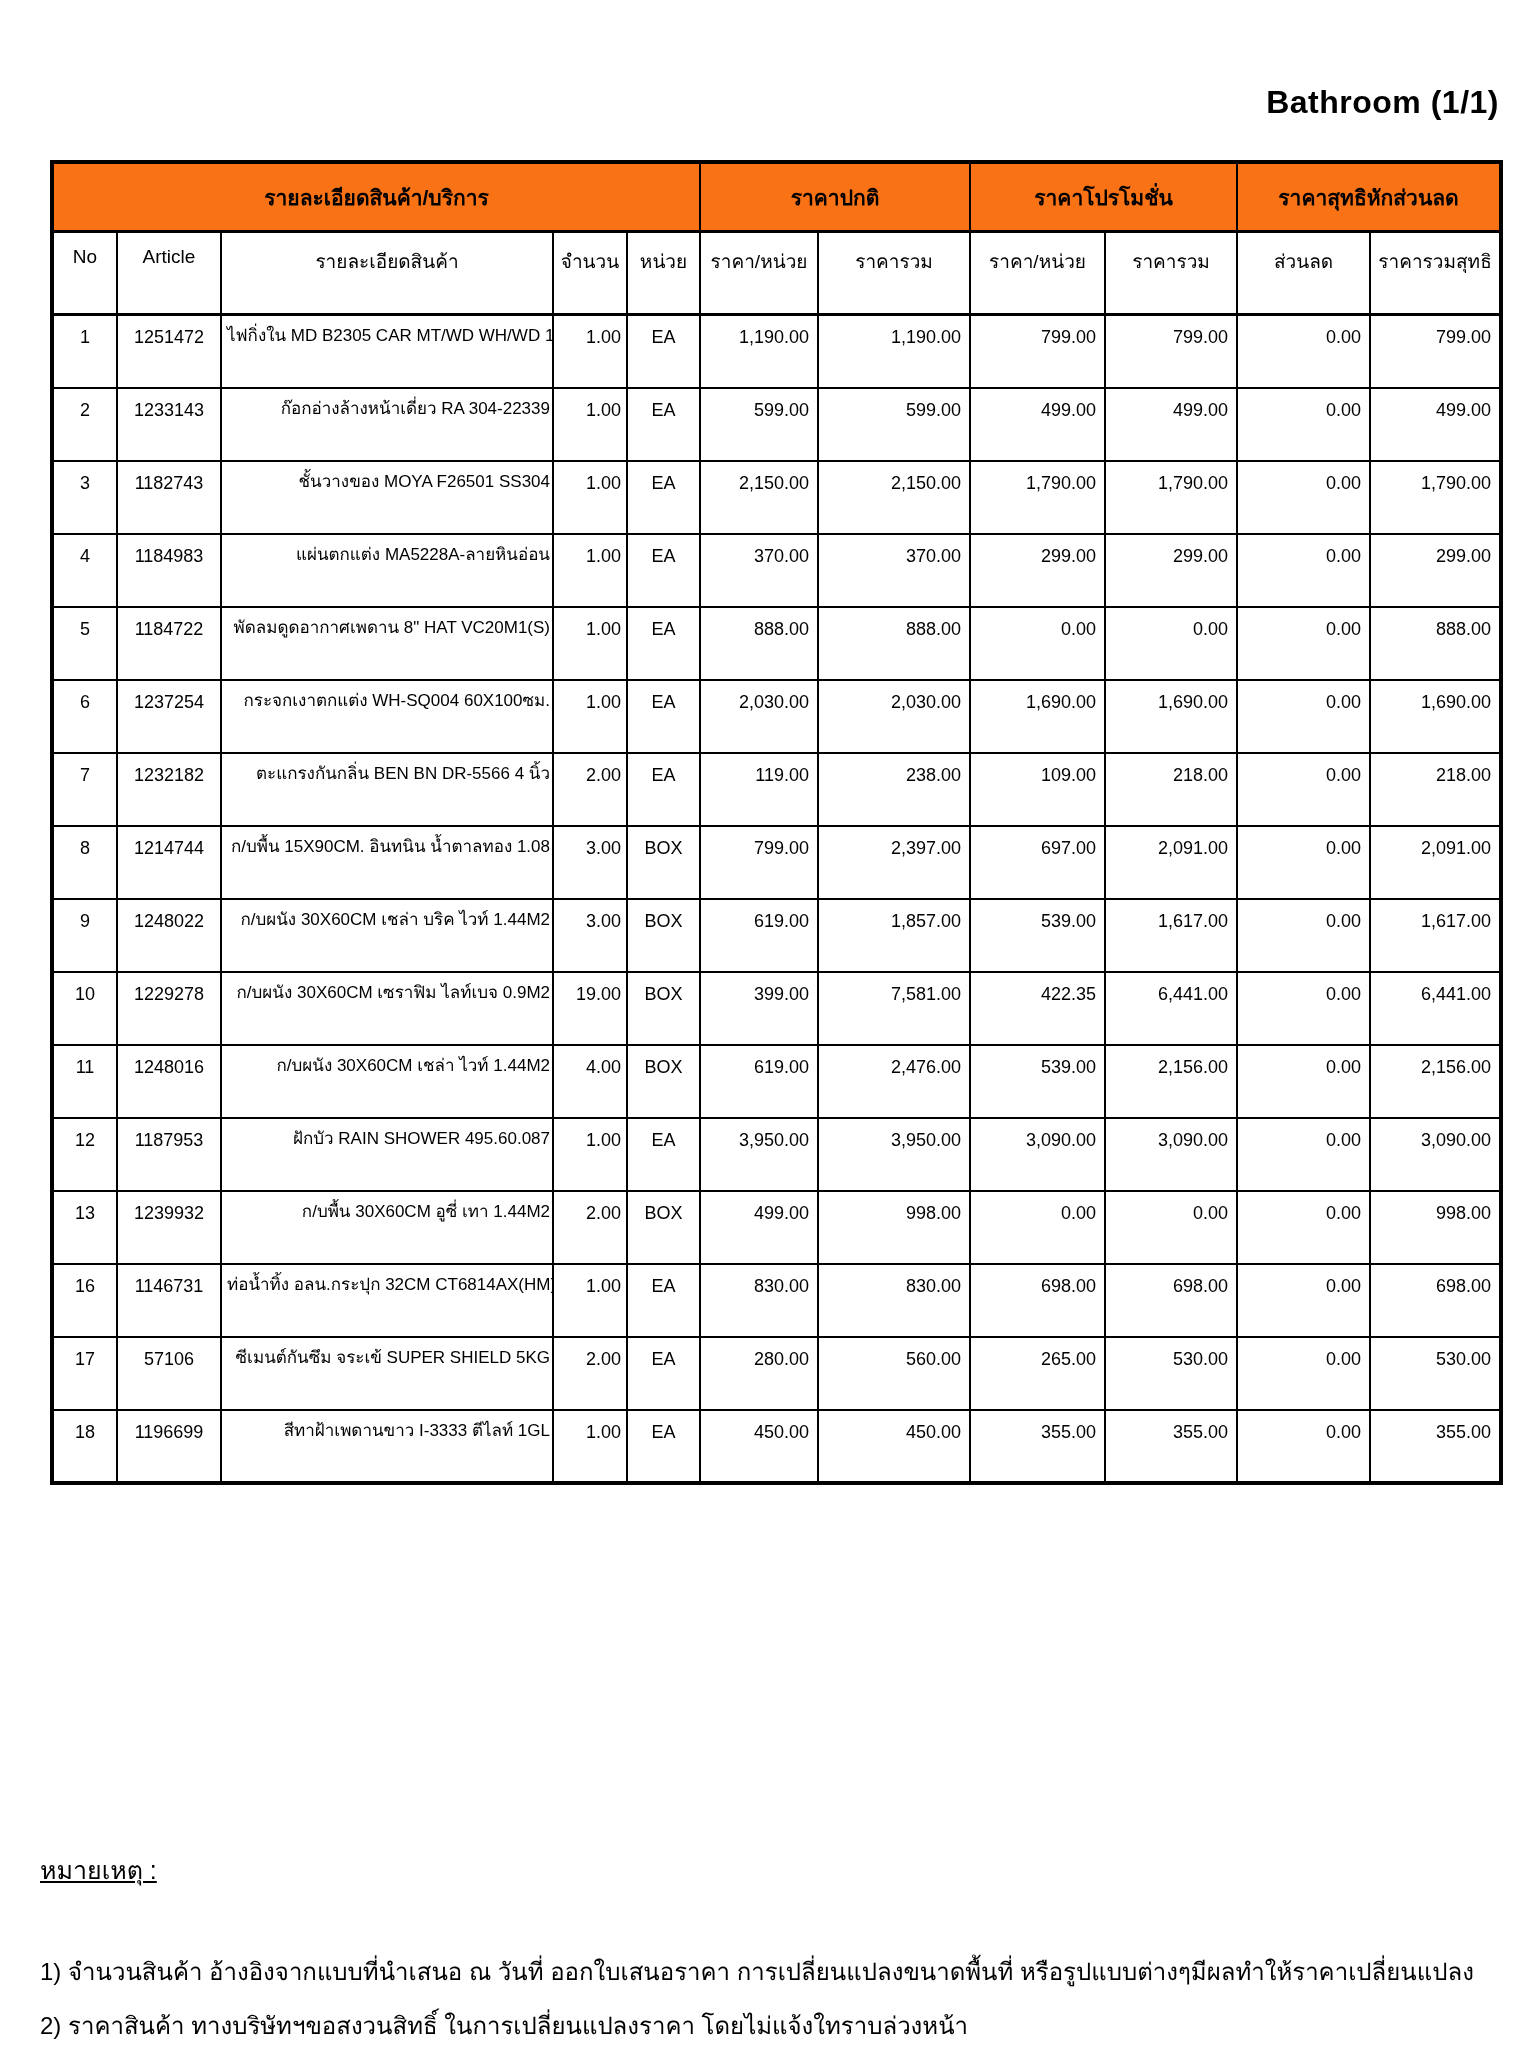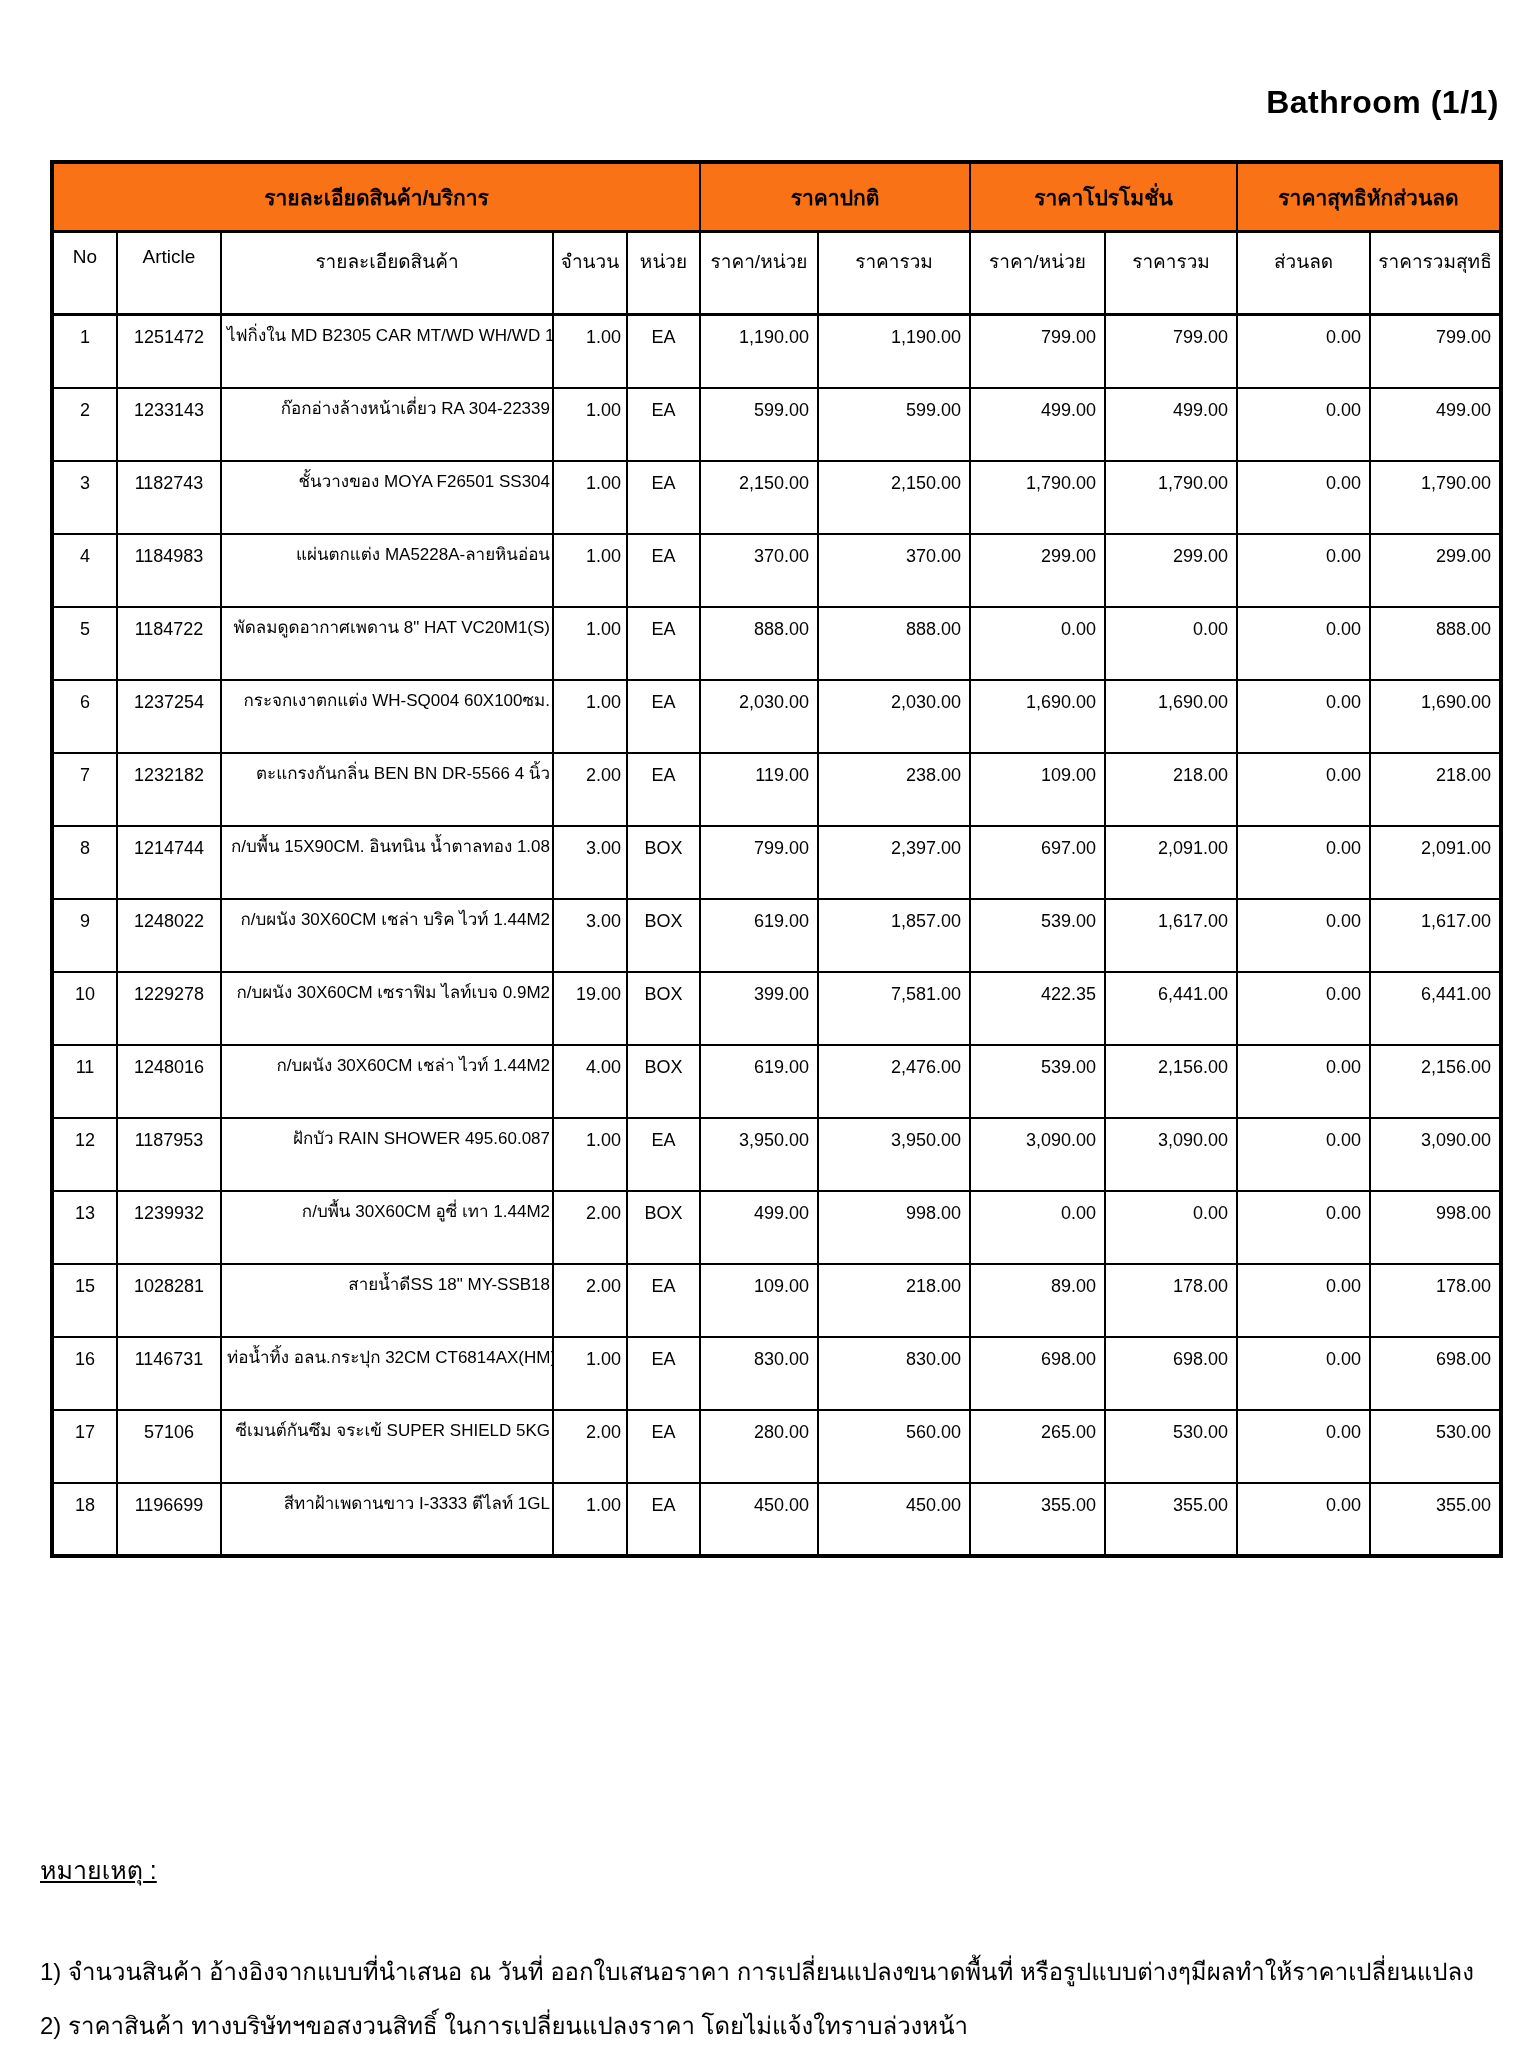--- a/index.html
+++ b/index.html
@@ -264,33 +264,20 @@
         <td class="c3">2.00</td>
         <td class="c4">BOX</td>
         <td class="c5">499.00</td>
         <td class="c6">998.00</td>
         <td class="c7">0.00</td>
         <td class="c8">0.00</td>
         <td class="c9">0.00</td>
         <td class="c10">998.00</td>
       </tr>
       <tr>
-        <td class="c0">15</td>
-        <td class="c1">1028281</td>
-        <td class="c2">สายน้ำดีSS 18" MY-SSB18</td>
-        <td class="c3">2.00</td>
-        <td class="c4">EA</td>
-        <td class="c5">109.00</td>
-        <td class="c6">218.00</td>
-        <td class="c7">89.00</td>
-        <td class="c8">178.00</td>
-        <td class="c9">0.00</td>
-        <td class="c10">178.00</td>
-      </tr>
-      <tr>
         <td class="c0">16</td>
         <td class="c1">1146731</td>
         <td class="c2">ท่อน้ำทิ้ง อลน.กระปุก 32CM CT6814AX(HM)</td>
         <td class="c3">1.00</td>
         <td class="c4">EA</td>
         <td class="c5">830.00</td>
         <td class="c6">830.00</td>
         <td class="c7">698.00</td>
         <td class="c8">698.00</td>
         <td class="c9">0.00</td>

